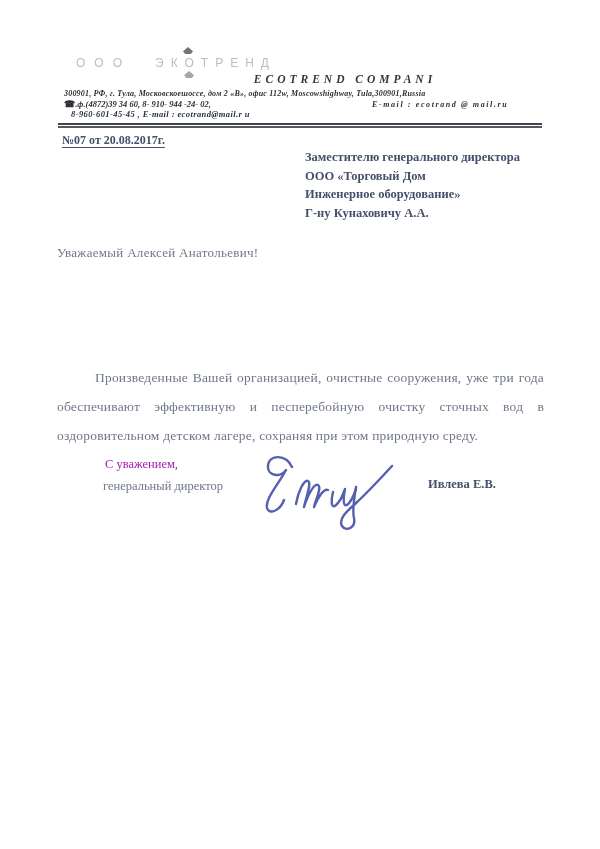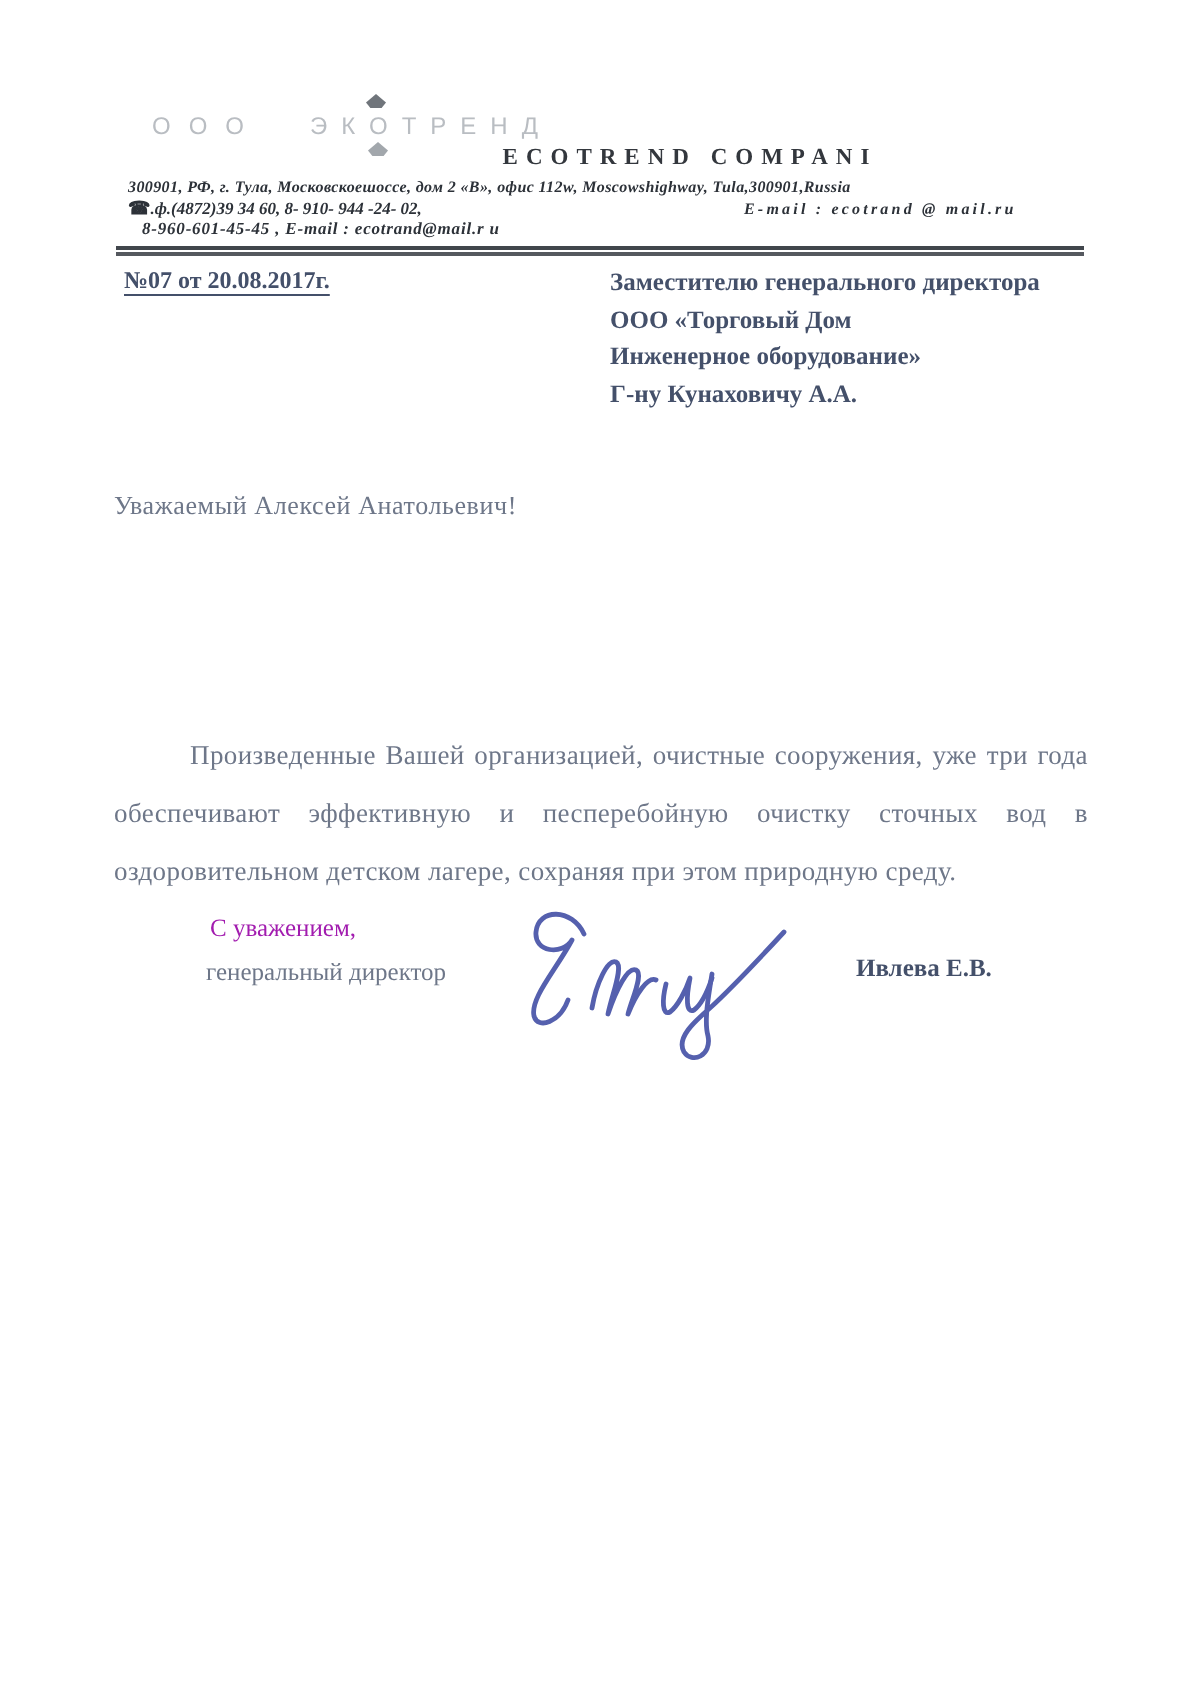--- a/index.html
+++ b/index.html
@@ -27,21 +27,21 @@
     position:absolute; width:10px; height:7px;
   }
   .diamond-top { left:183px; top:47px; background:#70757b;
     clip-path:polygon(50% 0, 100% 60%, 78% 100%, 22% 100%, 0 60%); }
   .diamond-bottom { left:184px; top:71px; background:#a2a7ac;
     clip-path:polygon(50% 0, 100% 60%, 78% 100%, 22% 100%, 0 60%); }
   
   .company-en {
     position:absolute; left:0; top:73px; width:100%;
     text-align:center; padding-left:90px;
-    font-weight:bold;
+    font-style:italic; font-weight:bold;
     font-size:11.5px; letter-spacing:4px; color:#33373d;
   }
   .addr {
     position:absolute; left:64px; top:89px; width:480px;
     font-style:italic; font-weight:bold;
     font-size:8px; color:#2c3138; letter-spacing:0.2px;
   }
   .phones1 {
     position:absolute; left:64px; top:99px;
     font-style:italic; font-weight:bold;
@@ -62,21 +62,21 @@
   .rule-a { height:2px; background:#41464c; }
   .rule-b { height:2px; background:#55595f; margin-top:1px; }
   
   .ref {
     position:absolute; left:62px; top:133px;
     font-weight:bold; font-size:12px; color:#44506a;
     text-decoration:underline;
     text-underline-offset:3px;
   }
   .recipient {
-    position:absolute; left:305px; top:132px;
+    position:absolute; left:305px; top:148px;
     font-weight:bold; font-size:12.5px; color:#44506a;
     line-height:18.5px;
   }
   
   .salutation {
     position:absolute; left:57px; top:245px; width:486px;
     font-size:13px; color:#6e7789;
     letter-spacing:0.3px;
   }
   .para {

